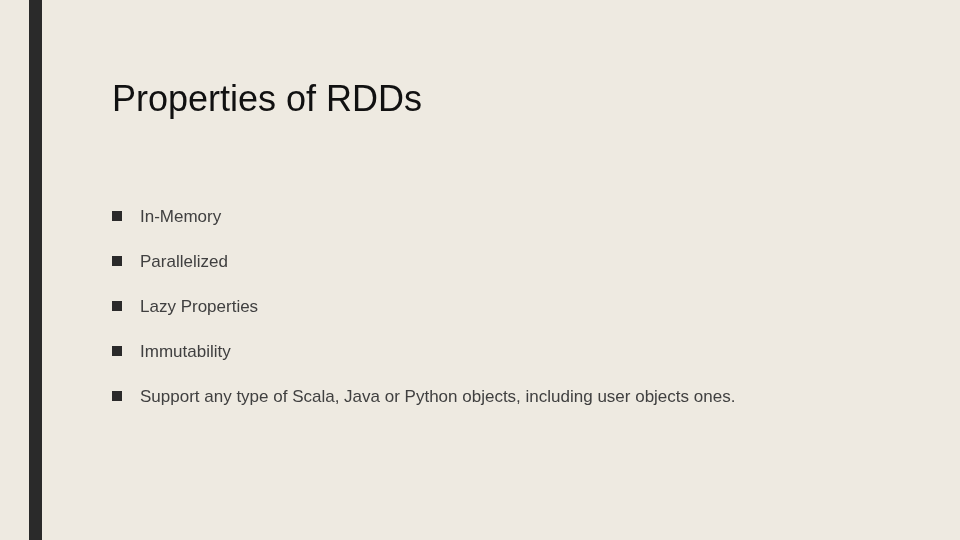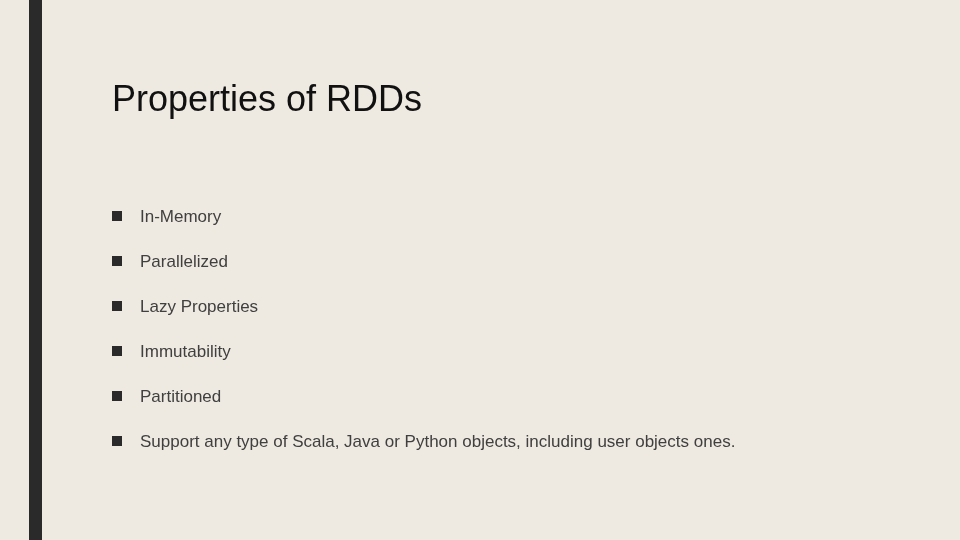--- a/index.html
+++ b/index.html
@@ -73,20 +73,16 @@
     <li>
       <span class="sq"></span>
       <span class="txt">Lazy Properties</span>
     </li>
     <li>
       <span class="sq"></span>
       <span class="txt">Immutability</span>
     </li>
     <li>
       <span class="sq"></span>
-      <span class="txt">Partitioned</span>
-    </li>
-    <li>
-      <span class="sq"></span>
       <span class="txt">Support any type of Scala, Java or Python objects, including user objects ones.</span>
     </li>
   </ul>
 </div>
 
 </body></html>

